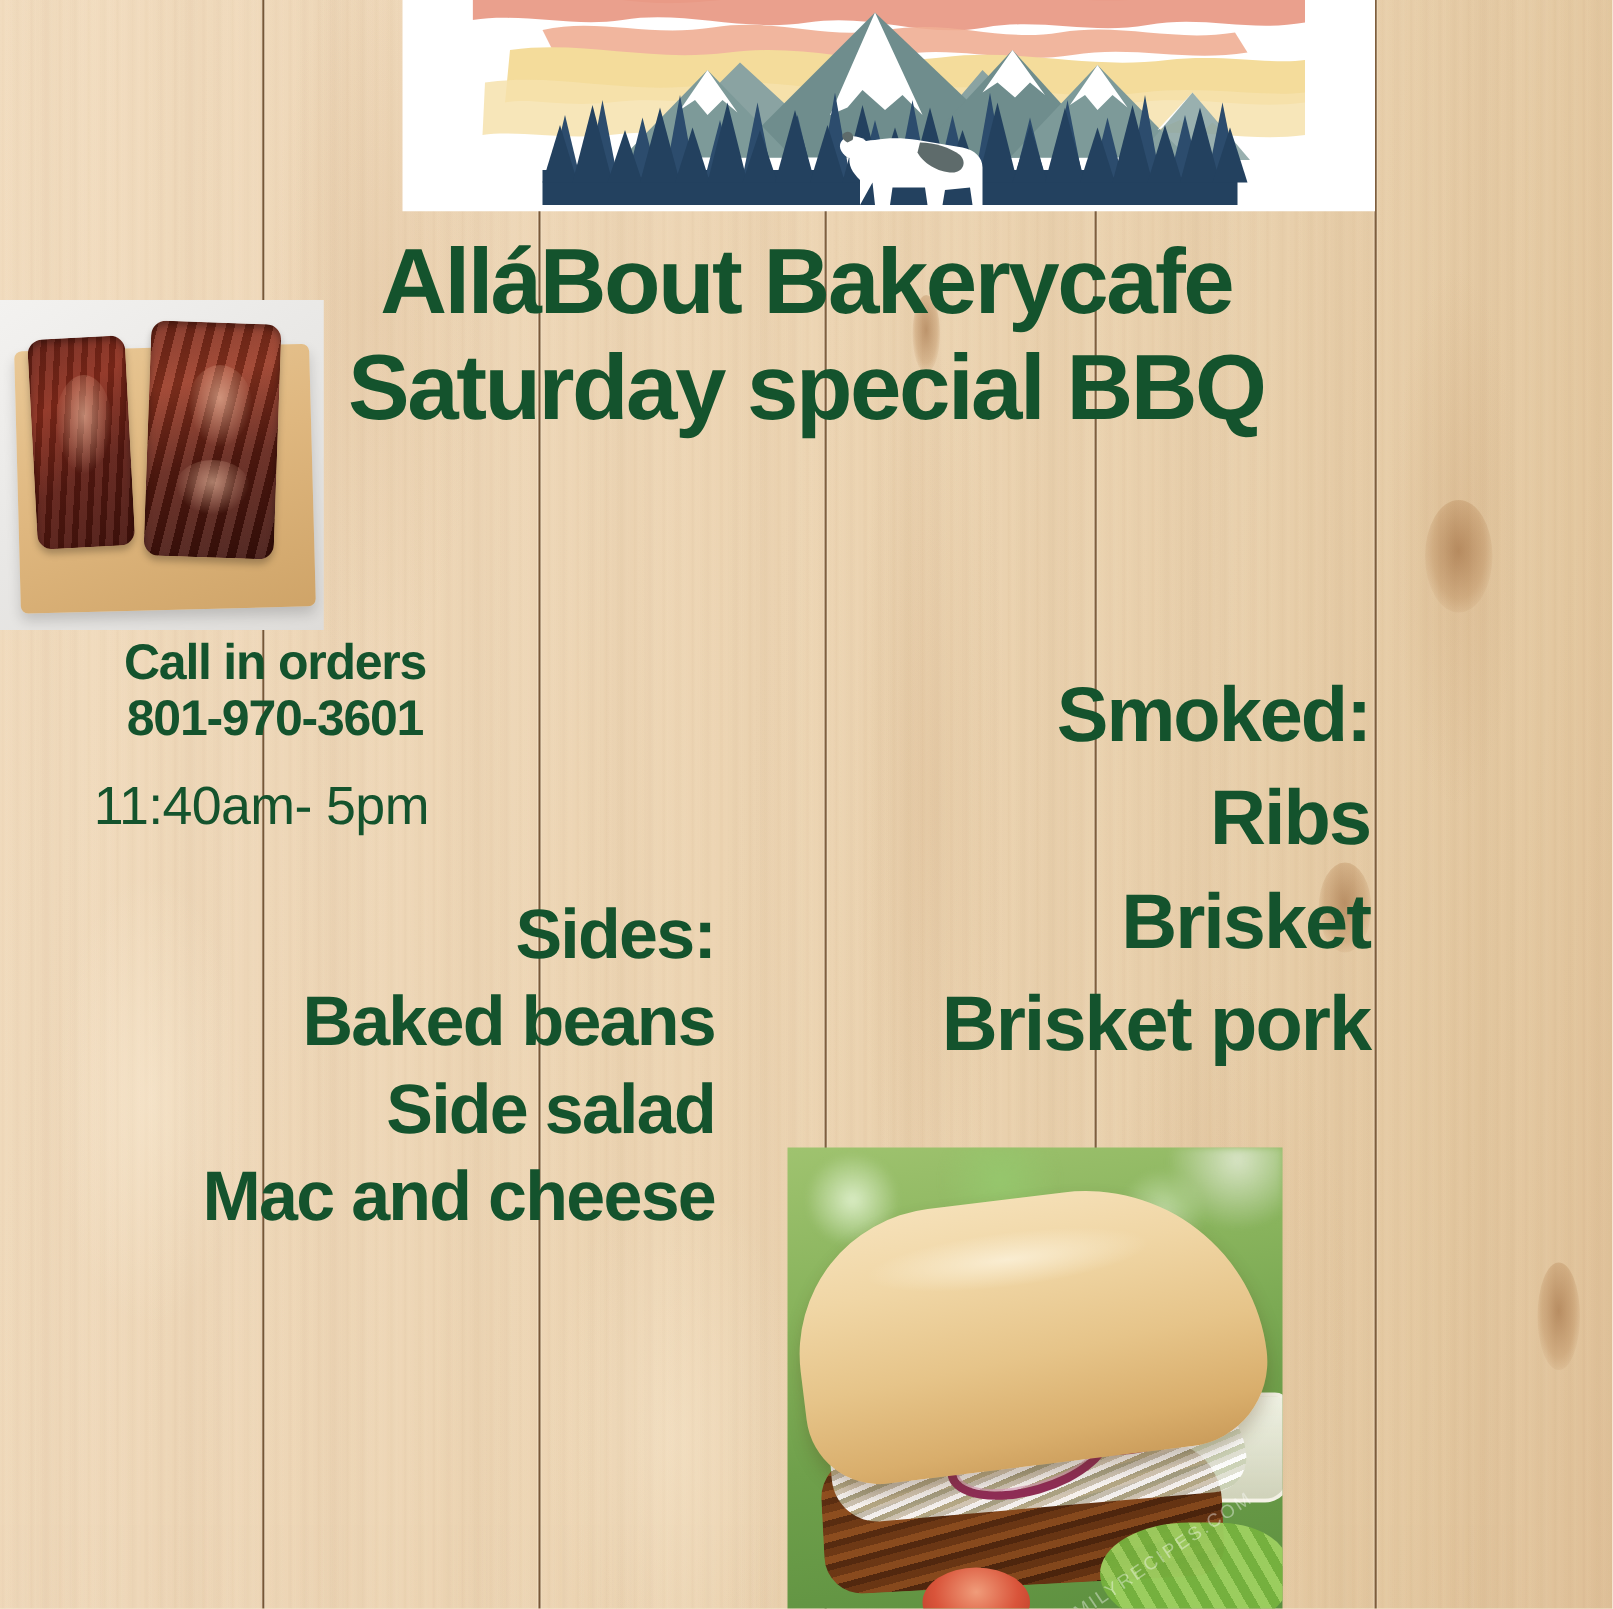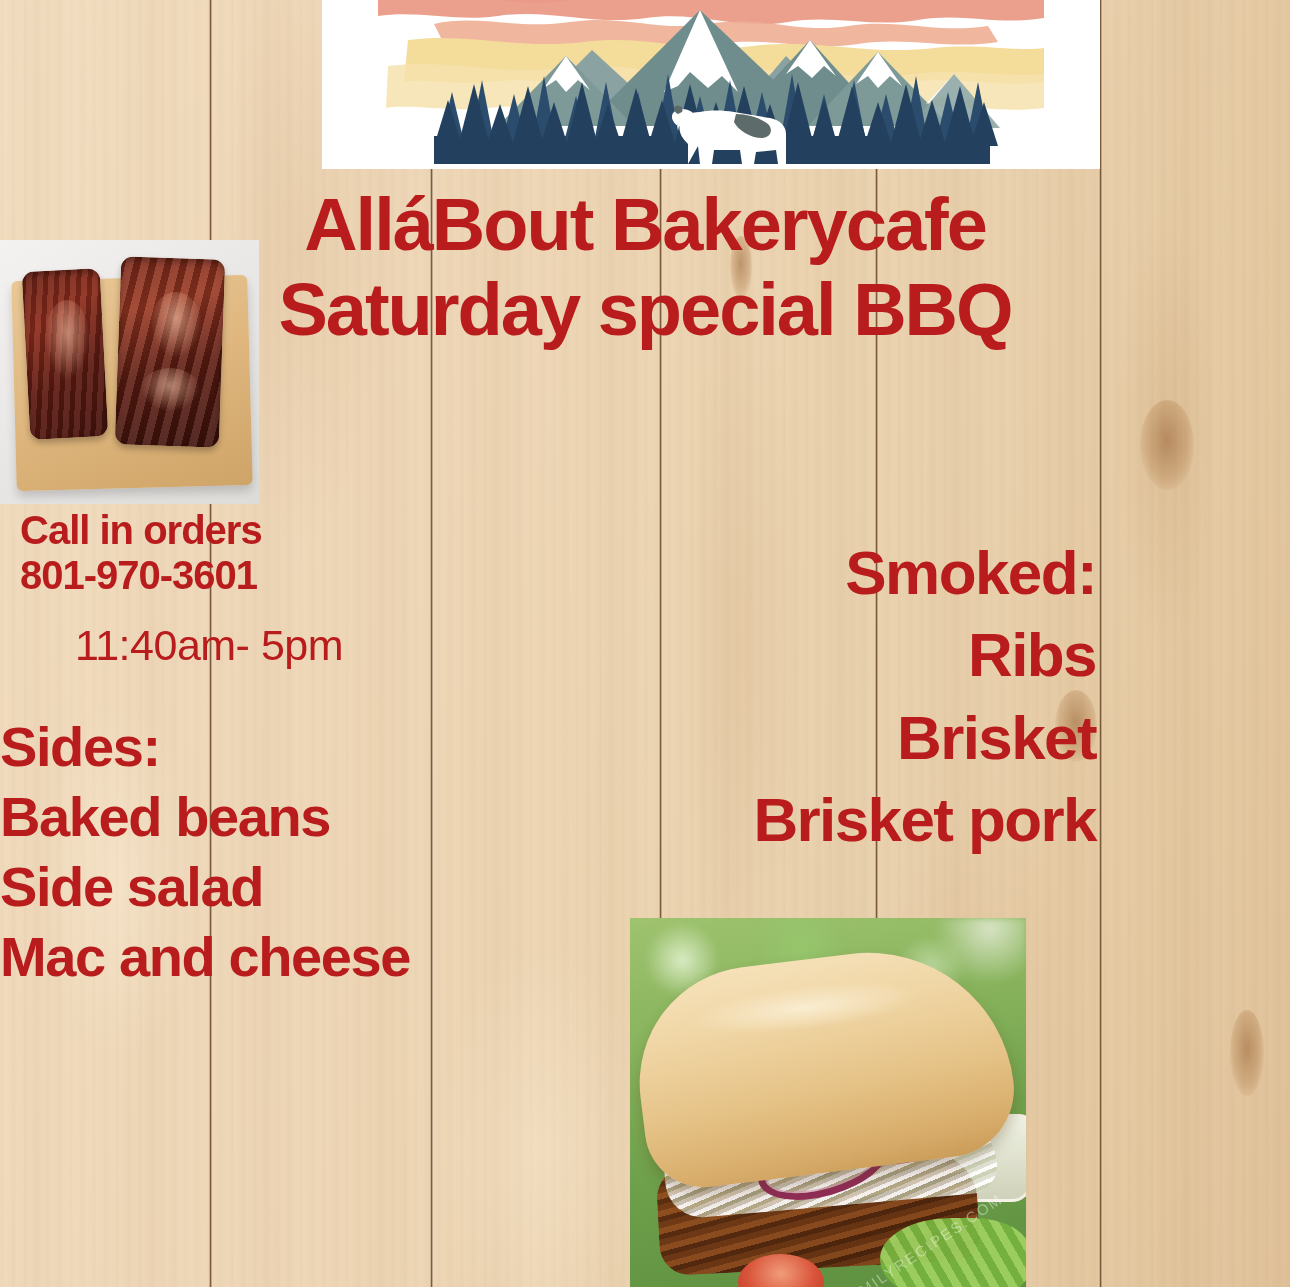--- a/index.html
+++ b/index.html
@@ -274,21 +274,21 @@
     font-size: 15px;
     letter-spacing: 2px;
     transform: rotate(-34deg);
     font-family: "Liberation Sans", sans-serif;
     white-space: nowrap;
   }
 
   
   .txt {
     position: absolute;
-    color: #b91c1c;
+    color: #14532d;
     font-family: "Liberation Sans", sans-serif;
     font-weight: bold;
     line-height: 1.02;
     white-space: nowrap;
     letter-spacing: -1px;
   }
 
   #headline {
     left: 0;
     top: 182px;
@@ -305,39 +305,40 @@
     text-align: center;
     font-size: 52px;
     line-height: 1.12;
     letter-spacing: -1.2px;
   }
 
   #callin {
     left: 20px;
     top: 508px;
     width: 400px;
+    text-align: center;
     font-size: 40px;
     line-height: 1.12;
     letter-spacing: -1px;
   }
   #hours {
     left: 14px;
     top: 624px;
     width: 390px;
     text-align: center;
     font-size: 43px;
     font-weight: normal;
     letter-spacing: -0.5px;
   }
 
   #sides {
     left: 0px;
     top: 712px;
     width: 572px;
-    text-align: left;
+    text-align: right;
     font-size: 56px;
     line-height: 1.25;
     letter-spacing: -1.4px;
   }
   #sides .s-head { font-size: 56px; }
 
   #smoked {
     left: 596px;
     top: 532px;
     width: 500px;

